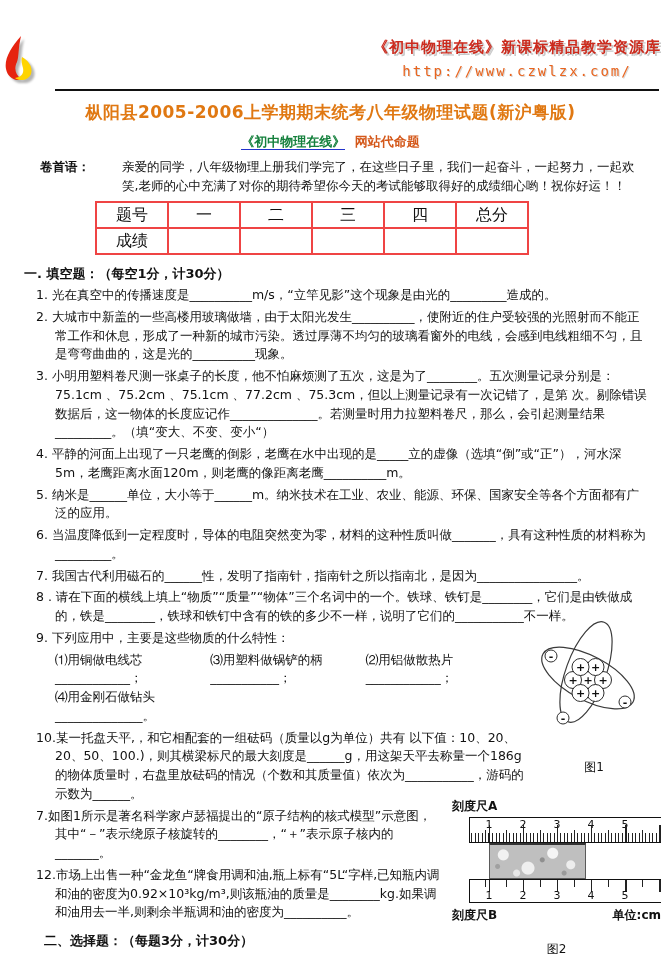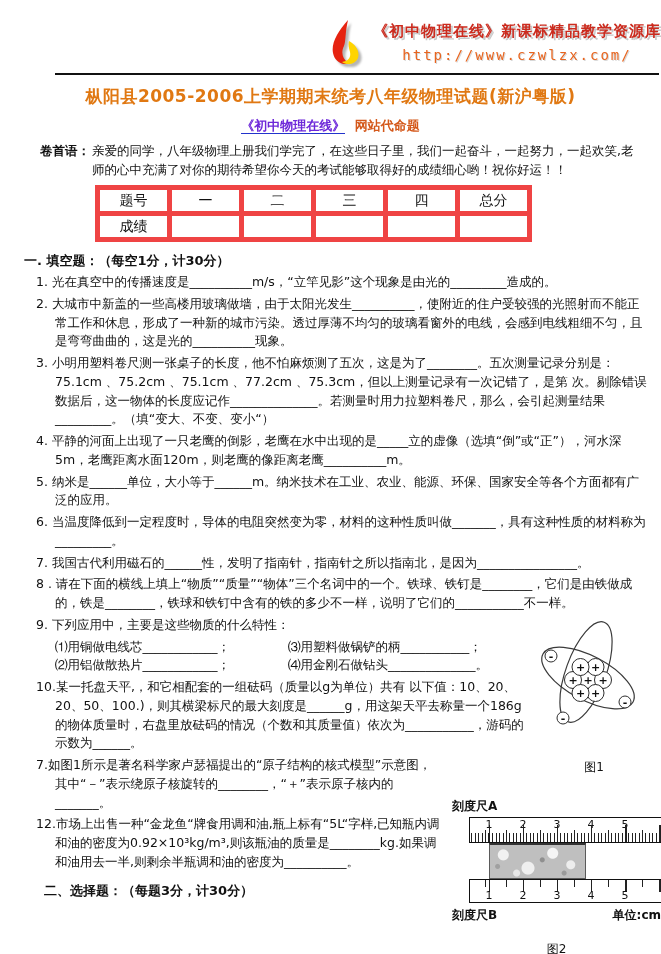--- a/index.html
+++ b/index.html
@@ -4,54 +4,54 @@
 <style>
   * { margin:0; padding:0; box-sizing:border-box; }
   html,body { background:#ffffff; }
   .page {
     position:relative; width:661px; height:954px; margin:0 auto;
     background:#ffffff; color:#111;
     font-family:"DejaVu Sans", sans-serif; font-size:12.5px; line-height:1.5;
     overflow:hidden;
   }
   
-  .logo-row { display:flex; justify-content:flex-end; align-items:center; gap:8px; padding-top:19px; }
+  .logo-row { display:flex; justify-content:space-between; align-items:center; gap:8px; padding-top:35px; }
   .flame { filter:drop-shadow(3px 3px 1px #b5b5b5); flex:0 0 auto; }
   .logo-text { text-align:center; }
   .logo-line1 {
     color:#cc2b1e; font-weight:bold; font-size:15px; letter-spacing:1px;
     text-shadow:2px 2px 0 #c9c9c9;
   }
   .logo-line2 {
     color:#e8641e; font-size:14px; letter-spacing:2px; margin-top:3px;
     font-family:"DejaVu Sans Mono", monospace; text-shadow:1px 1px 0 #d8d8d8;
   }
   .header-rule { border-top:2px solid #111; margin:6px 2px 0 55px; }
   .title {
     text-align:center; color:#e07812; font-weight:bold; font-size:17px;
     margin-top:9px; letter-spacing:0.5px;
   }
   .subtitle { text-align:center; font-size:13px; font-weight:bold; margin-top:6px; }
-  .subtitle .lnk { color:#6d28d9; text-decoration:none; border-bottom:1.5px solid #2233cc; cursor:pointer; }
+  .subtitle .lnk { color:#15803d; text-decoration:none; border-bottom:1.5px solid #2233cc; cursor:pointer; }
   .subtitle .rest { color:#d4581a; margin-left:5px; }
   
-  .preamble { display:flex; margin:7px 16px 0 40px; }
+  .preamble { display:flex; margin:7px 16px 0 40px;gap:30px; }
   .preamble .label { font-weight:bold; white-space:nowrap; }
   .preamble .text { flex:1; margin-left:2px; }
   
   table.score { border-collapse:collapse; margin:5px 0 0 95px; }
   table.score td {
-    border:5px solid #ef4444; width:72px; height:25px;
-    text-align:center; vertical-align:middle; font-size:14px;
+    border:2px solid #ef4444; width:72px; height:25px;
+    text-align:center; vertical-align:middle; font-size:16px;
   }
   
   .sec-heading { font-weight:bold; font-size:13px; margin:9px 0 3px 24px; }
   .questions { margin:0 12px 0 36px; }
   .q { margin:3px 0; padding-left:19px; text-indent:-19px; }
-  .q-sub { display:grid; grid-template-columns:1fr 1fr; padding-left:19px; margin-right:128px; }
+  .q-sub { display:grid; grid-template-columns:1fr 1fr 1fr; padding-left:19px; margin-right:128px; }
   .nw1 { margin-right:120px; }   
   .nw2 { margin-right:208px; }   
   
   .fig-atom { position:absolute; left:534px; top:606px; width:120px; text-align:center; }
   .fig-atom svg text { font-size:11px; fill:#111; }
   .fig-caption { font-size:12px; margin-top:1px; }
   
   .fig-ruler { position:absolute; left:452px; top:797px; width:209px; font-size:12px; }
   .fr-label-a { font-weight:bold; }
   .ruler { position:relative; margin-left:17px; width:192px; background:#fff; }

